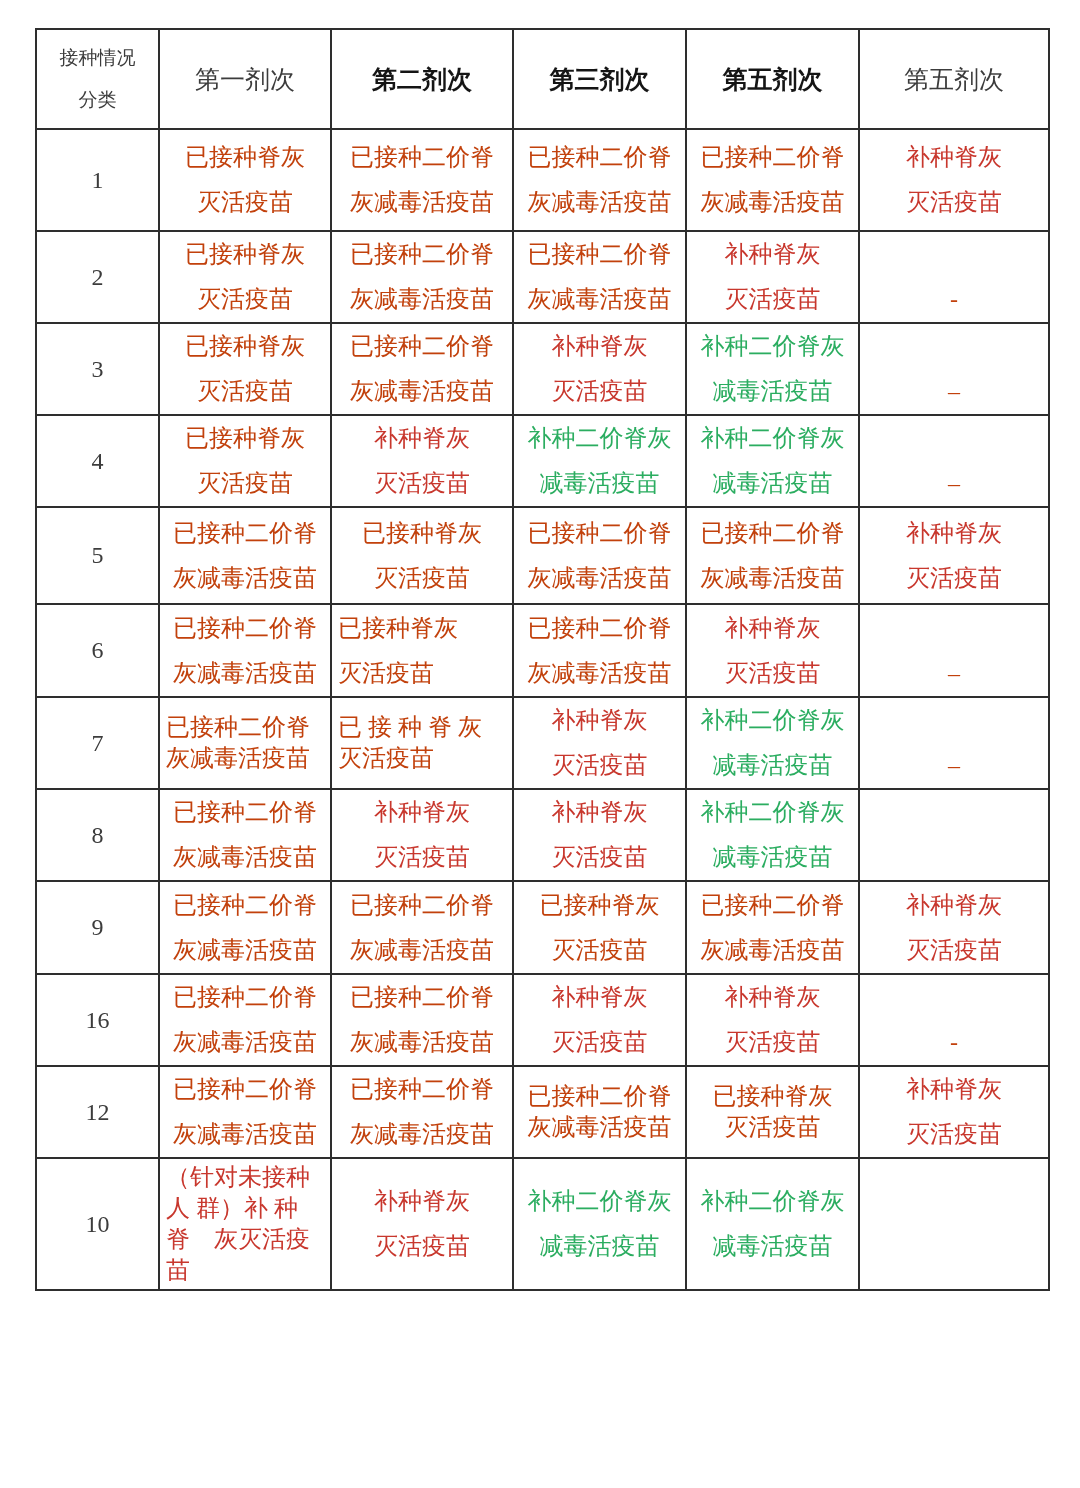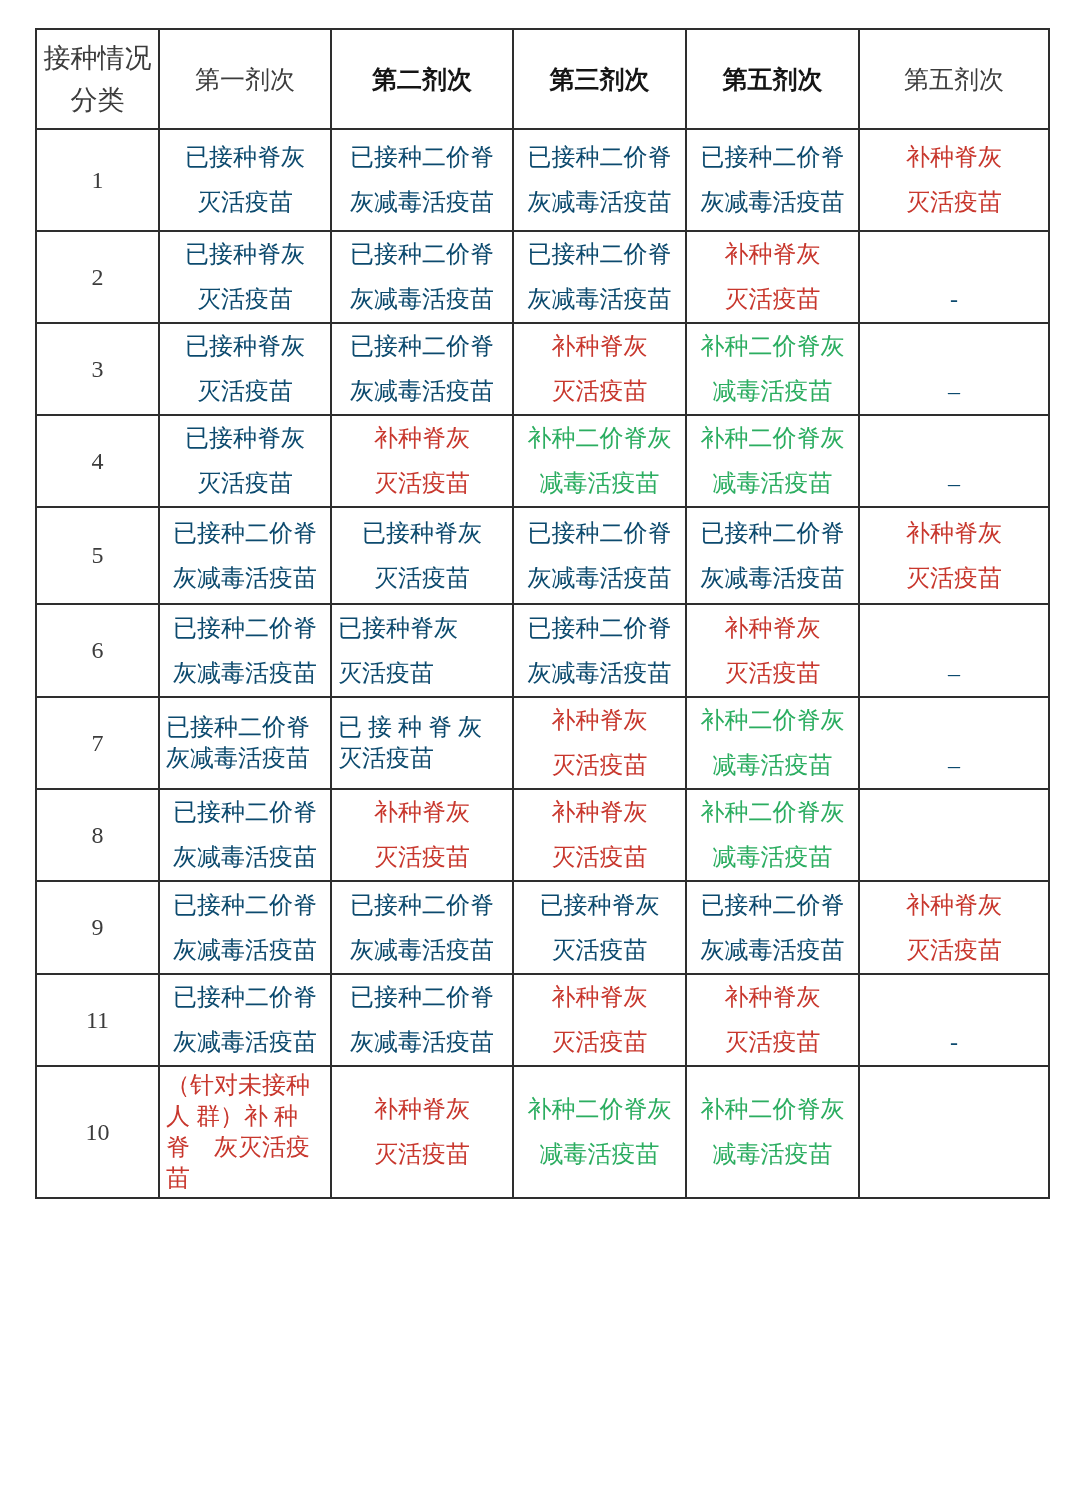--- a/index.html
+++ b/index.html
@@ -6,25 +6,25 @@
   body{
     width:1080px;height:1488px;background:#ffffff;
     font-family:"Liberation Serif","DejaVu Serif",serif;
     position:relative;
   }
   .table-wrap{position:absolute;left:35px;top:28px;}
   table{border-collapse:collapse;table-layout:fixed;width:1013px;}
   th,td{border:2px solid #2e2e2e;padding:0;text-align:center;vertical-align:middle;overflow:hidden;}
   th{font-size:25px;font-weight:normal;color:#3c3c3c;}
   th.bold{font-weight:bold;color:#151515;margin-left:24px;}
-  .corner .cell-line{height:42px;line-height:42px;font-size:27px;}
+  .corner .cell-line{height:42px;line-height:42px;font-size:19px;}
   .cell-line{font-size:24px;}
   .wide .cell-line{height:45px;line-height:45px;}
   .tight .cell-line{height:31px;line-height:31px;}
-  .c-black{color:#0c4a6e;}
+  .c-black{color:#c2410c;}
   .c-red{color:#c8372d;border-radius:12px;}
   .c-green{color:#2bad60;}
   .align-left{text-align:left;padding-left:6px;}
   .rowid{font-size:24px;color:#3c3c3c;}
 </style>
 </head>
 <body>
 
 <div class="table-wrap">
   <table>
@@ -248,40 +248,63 @@
           <td class="c-black wide">
             <div class="cell-line">已接种二价脊</div>
             <div class="cell-line">灰减毒活疫苗</div>
           </td>
           <td class="c-red wide">
             <div class="cell-line">补种脊灰</div>
             <div class="cell-line">灭活疫苗</div>
           </td>
         </tr>
         <tr style="height: 91px;">
-          <td class="rowid">11</td>
+          <td class="rowid">16</td>
           <td class="c-black wide">
             <div class="cell-line">已接种二价脊</div>
             <div class="cell-line">灰减毒活疫苗</div>
           </td>
           <td class="c-black wide">
             <div class="cell-line">已接种二价脊</div>
             <div class="cell-line">灰减毒活疫苗</div>
           </td>
           <td class="c-red wide">
             <div class="cell-line">补种脊灰</div>
             <div class="cell-line">灭活疫苗</div>
           </td>
           <td class="c-red wide">
             <div class="cell-line">补种脊灰</div>
             <div class="cell-line">灭活疫苗</div>
           </td>
           <td class="c-black wide">
             <div class="cell-line"></div>
             <div class="cell-line">-</div>
+          </td>
+        </tr>
+        <tr style="height: 90px;">
+          <td class="rowid">12</td>
+          <td class="c-black wide">
+            <div class="cell-line">已接种二价脊</div>
+            <div class="cell-line">灰减毒活疫苗</div>
+          </td>
+          <td class="c-black wide">
+            <div class="cell-line">已接种二价脊</div>
+            <div class="cell-line">灰减毒活疫苗</div>
+          </td>
+          <td class="c-black tight">
+            <div class="cell-line">已接种二价脊</div>
+            <div class="cell-line">灰减毒活疫苗</div>
+          </td>
+          <td class="c-black tight">
+            <div class="cell-line">已接种脊灰</div>
+            <div class="cell-line">灭活疫苗</div>
+          </td>
+          <td class="c-red wide">
+            <div class="cell-line">补种脊灰</div>
+            <div class="cell-line">灭活疫苗</div>
           </td>
         </tr>
         <tr style="height: 132px;">
           <td class="rowid">10</td>
           <td class="c-red tight align-left">
             <div class="cell-line">（针对未接种</div>
             <div class="cell-line">人 群）补 种</div>
             <div class="cell-line">脊　灰灭活疫</div>
             <div class="cell-line">苗</div>
           </td>

